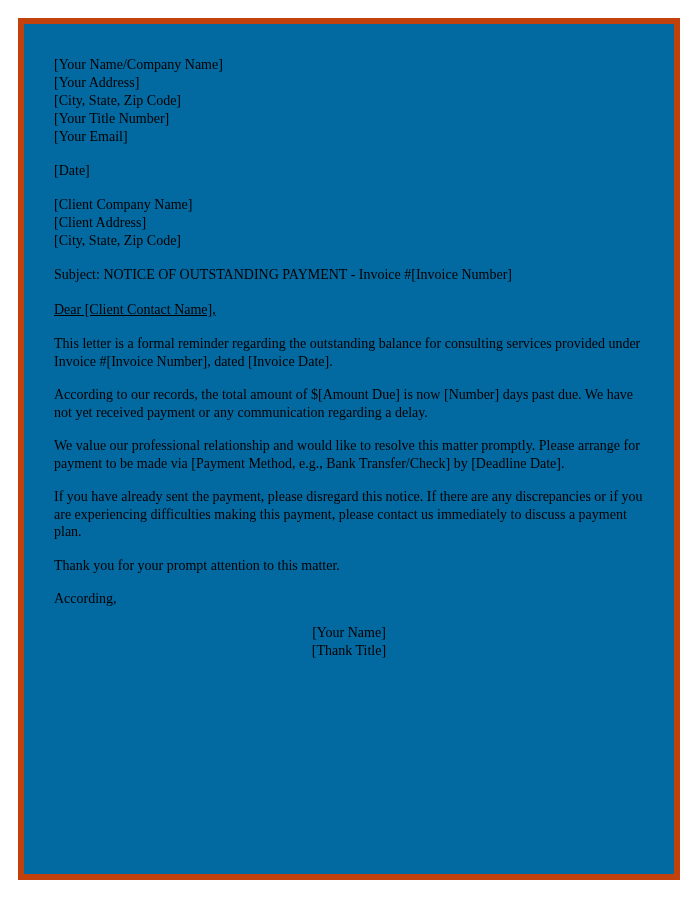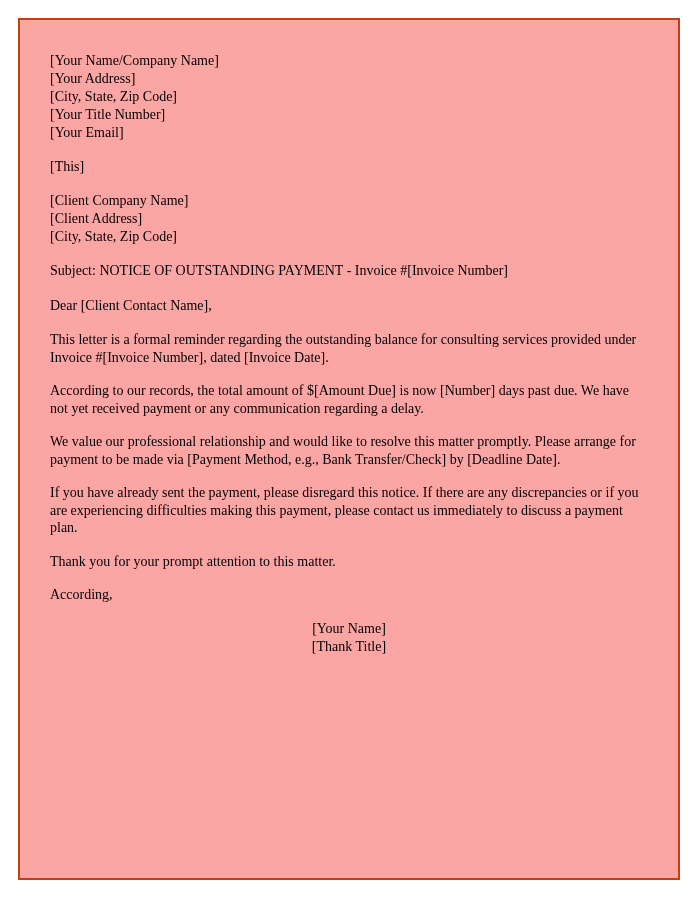--- a/index.html
+++ b/index.html
@@ -10,23 +10,23 @@
     height: 900px;
     font-family: "Liberation Serif", "DejaVu Serif", serif;
     color: #000000;
   }
   .page-frame {
     position: absolute;
     left: 18px;
     top: 18px;
     width: 662px;
     height: 862px;
-    border: 2px solid #c2410c;
+    border: 6px solid #c2410c;
     box-sizing: border-box;
-    background: #fca5a5;
+    background: #0369a1;
   }
   .letter-content {
     padding: 32px 30px 30px 30px;
     font-size: 14px;
     line-height: 18px;
   }
   .address-block {
     margin: 0 0 16px 0;
   }
   .address-block div {
@@ -34,20 +34,21 @@
   }
   .date-line {
     margin: 0 0 16px 0;
   }
   .subject-line {
     font-weight: normal;
     margin: 0 0 17px 0;
   }
   .salutation {
     margin: 0 0 16px 0;
+    text-decoration: underline;
   }
   p.body-paragraph {
     margin: 0 0 16px 0;
     line-height: 17.5px;
   }
   .closing {
     margin: 0 0 16px 0;
   }
   .signature-block div {
     line-height: 18px;
@@ -61,21 +62,21 @@
   <div class="letter-content">
 
     <div class="address-block">
       <div>[Your Name/Company Name]</div>
       <div>[Your Address]</div>
       <div>[City, State, Zip Code]</div>
       <div>[Your Title Number]</div>
       <div>[Your Email]</div>
     </div>
 
-    <div class="date-line">[This]</div>
+    <div class="date-line">[Date]</div>
 
     <div class="address-block">
       <div>[Client Company Name]</div>
       <div>[Client Address]</div>
       <div>[City, State, Zip Code]</div>
     </div>
 
     <div class="subject-line">Subject: NOTICE OF OUTSTANDING PAYMENT - Invoice #[Invoice Number]</div>
 
     <div class="salutation">Dear [Client Contact Name],</div>

